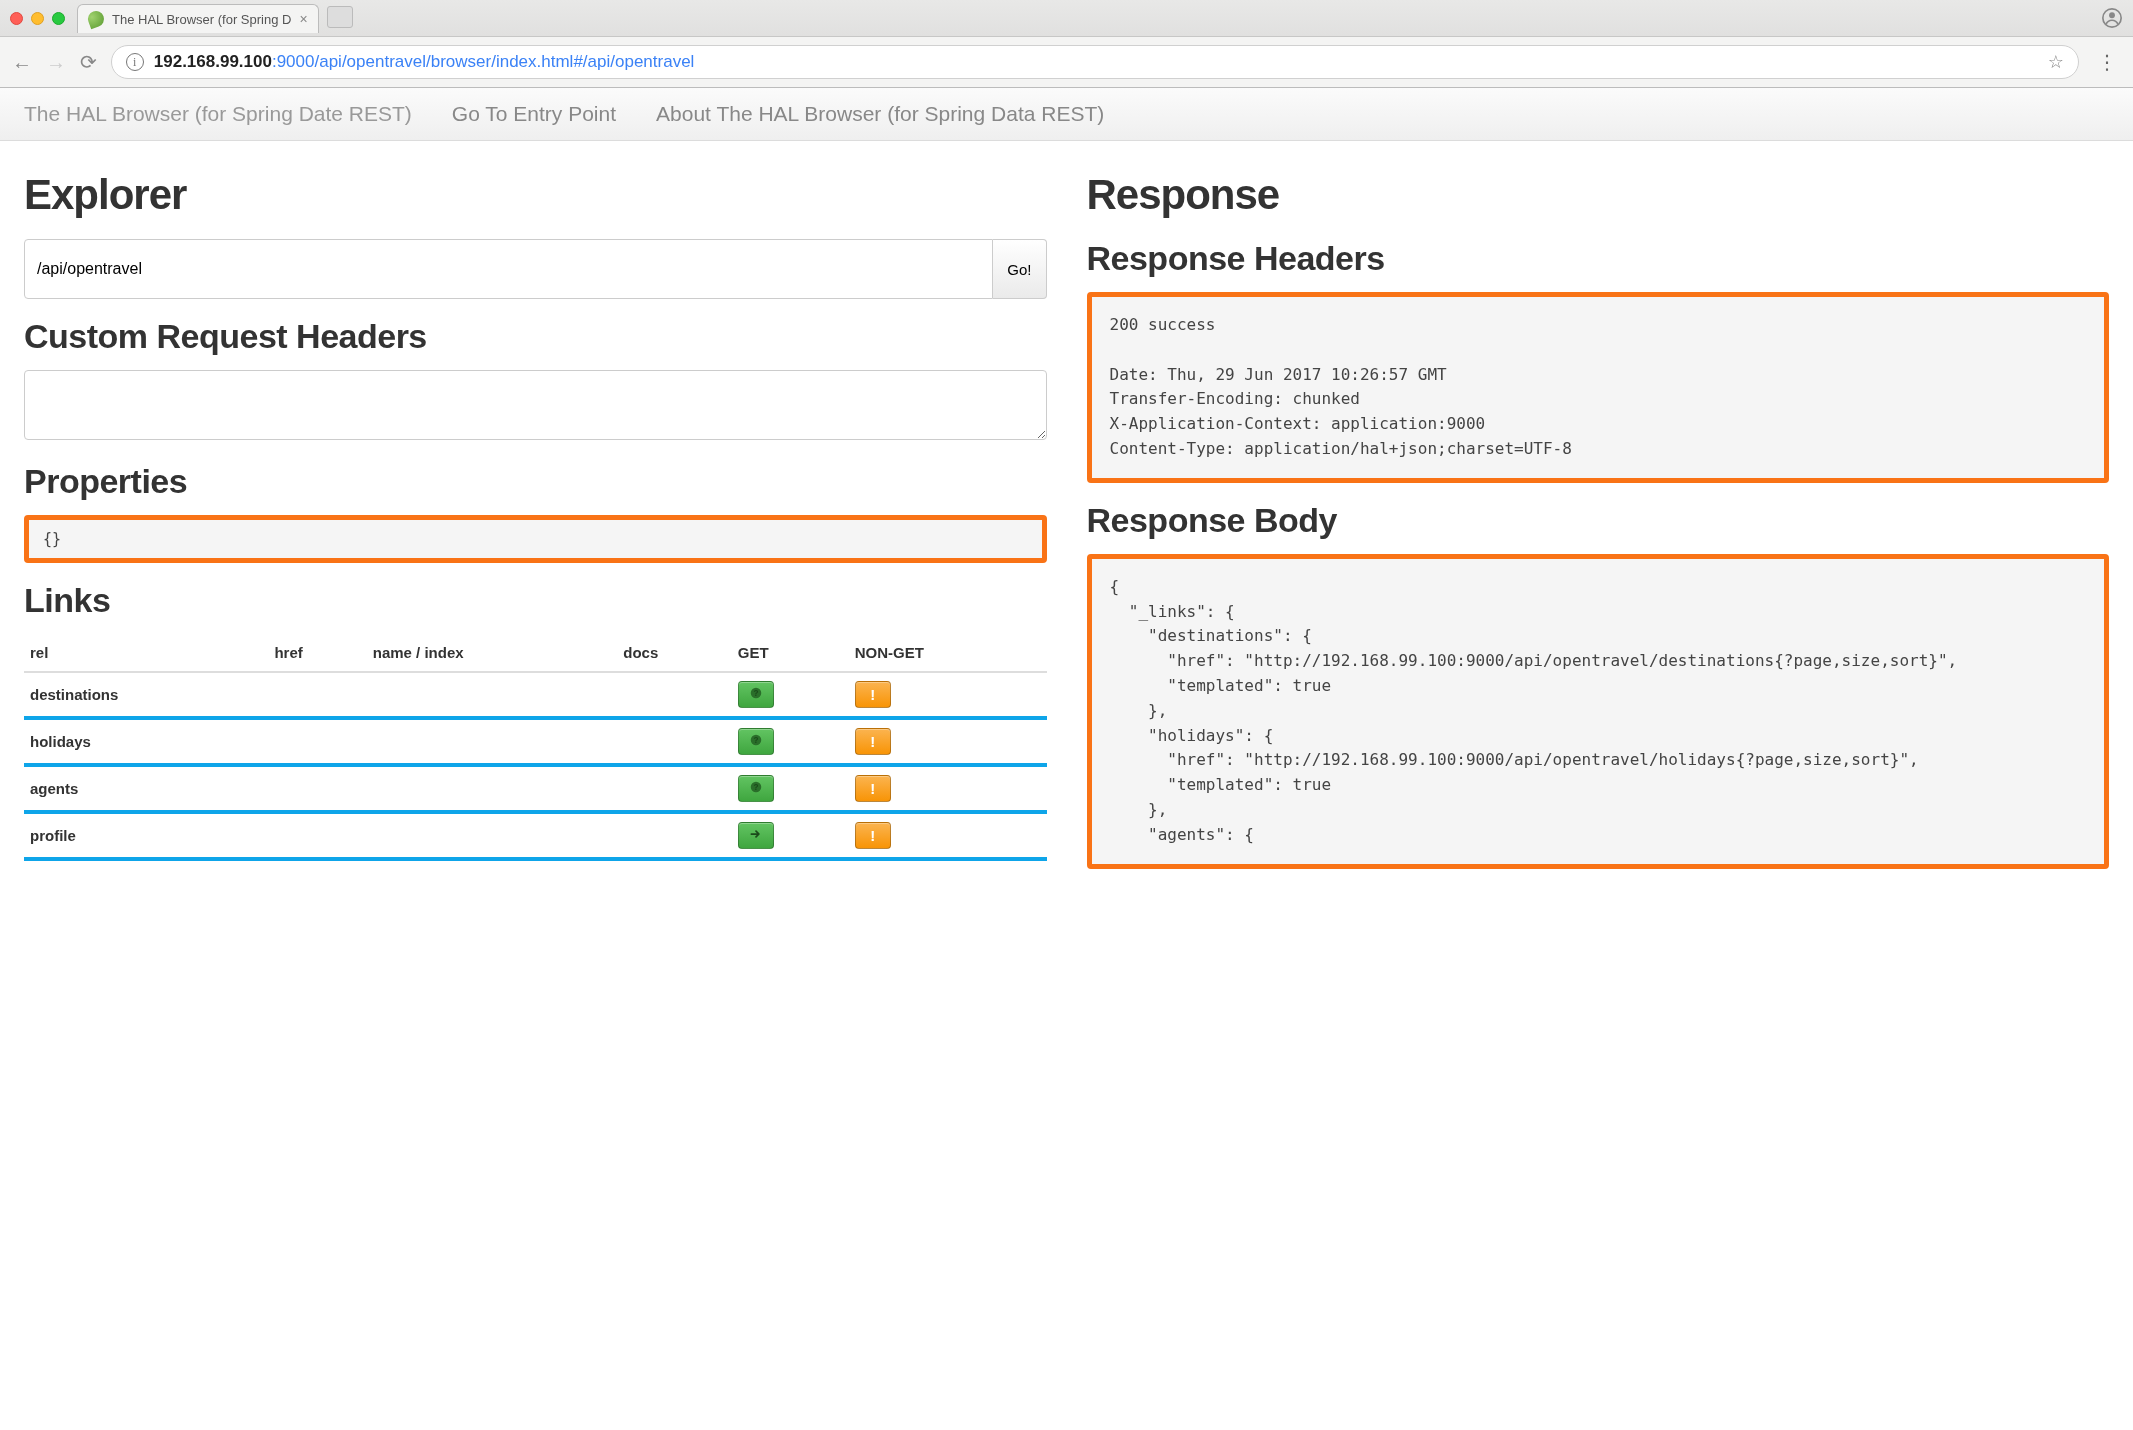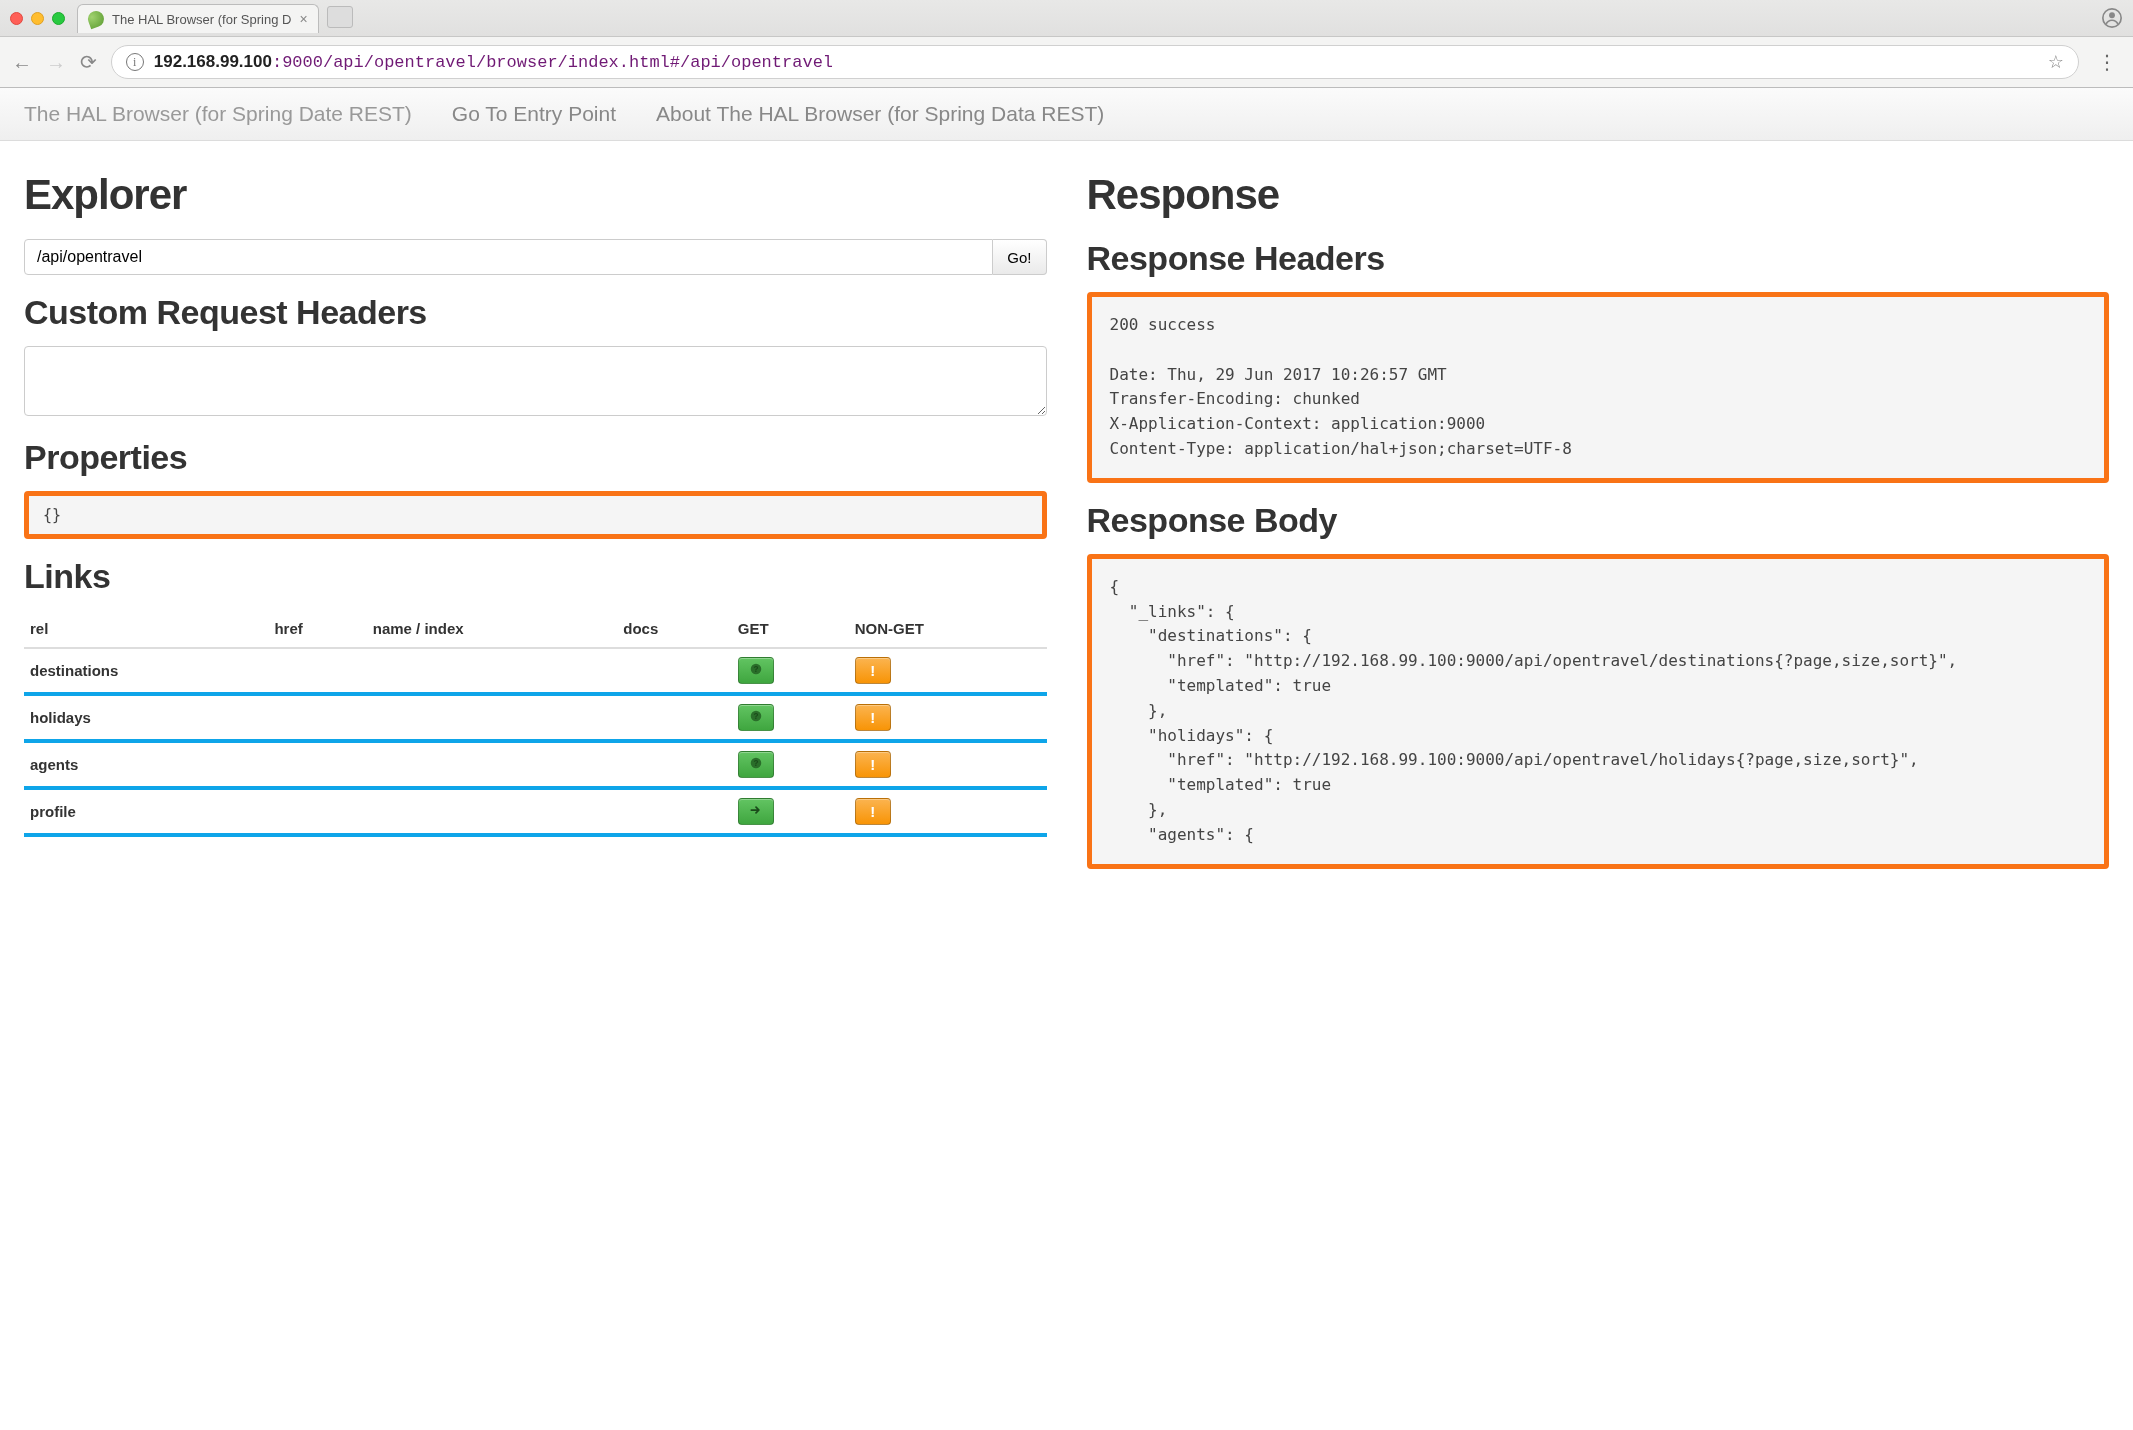--- a/index.html
+++ b/index.html
@@ -18,37 +18,37 @@
     .favicon { width: 16px; height: 16px; background: radial-gradient(circle at 30% 30%, #a0d26f, #5a9a2f); border-radius: 50% 50% 50% 0; transform: rotate(-20deg); }
     .tab-close { color: #888; font-size: 14px; cursor: pointer; }
     .new-tab { width: 26px; height: 22px; background: #ddd; border: 1px solid #bbb; border-radius: 3px; margin-left: 8px; margin-bottom: 2px; }
     .account-icon { margin-left: auto; width: 22px; height: 22px; color: #777; }
 
     .chrome-addr { display: flex; align-items: center; background: #f4f4f3; padding: 8px 12px; gap: 14px; border-top: 1px solid #c7c7c6; }
     .nav-btn { color: #888; font-size: 20px; cursor: pointer; line-height: 1; }
     .addr-bar { flex: 1; display: flex; align-items: center; background: #fff; border: 1px solid #d0d0d0; border-radius: 18px; padding: 5px 14px; font-size: 17px; color: #333; gap: 10px; }
     .info-icon { width: 18px; height: 18px; border: 1.5px solid #777; border-radius: 50%; display: inline-flex; align-items: center; justify-content: center; font-size: 12px; font-family: serif; color: #777; }
     .url-host { font-weight: 600; color: #222; }
-    .url-rest { color: #701a75; font-family: Liberation Mono, monospace; }
+    .url-rest { color: #3b82f6; }
     .star-icon { color: #888; font-size: 18px; cursor: pointer; }
     .menu-dots { color: #666; font-size: 20px; cursor: pointer; padding: 0 4px; }
 
     
     .app-nav { background: linear-gradient(#fbfbfb, #efefef); border-bottom: 1px solid #dcdcdc; padding: 14px 24px; display: flex; align-items: center; gap: 40px; font-size: 21px; color: #888; }
     .app-brand { color: #999; }
     .app-nav a { color: #888; text-decoration: none; cursor: pointer; }
 
     
     .container { display: flex; padding: 30px 24px; gap: 40px; }
     .col { flex: 1; min-width: 0; }
     h1 { font-size: 42px; font-weight: 700; letter-spacing: -1px; color: #333; margin-bottom: 20px; }
     h2 { font-size: 34px; font-weight: 700; letter-spacing: -0.5px; color: #333; margin-top: 18px; margin-bottom: 14px; }
 
     .input-group { display: flex; margin-bottom: 10px; }
-    .input-group input { flex: 1; padding: 8px 12px; font-size: 16px; border: 1px solid #ccc; border-radius: 4px 0 0 4px; }
+    .input-group input { flex: 1; padding: 20px 12px; font-size: 16px; border: 1px solid #ccc; border-radius: 4px 0 0 4px; }
     .input-group button { padding: 8px 14px; font-size: 15px; background: linear-gradient(#fff, #eaeaea); border: 1px solid #ccc; border-left: none; border-radius: 0 4px 4px 0; cursor: pointer; }
 
     textarea.headers { width: 100%; height: 70px; border: 1px solid #ccc; border-radius: 4px; padding: 8px; font-size: 14px; resize: both; }
 
     .well { background: #f5f5f5; border: 5px solid #f97316; border-radius: 4px; padding: 10px 14px; font-family: ui-monospace, Menlo, Monaco, Consolas, monospace; font-size: 15px; color: #444; white-space: pre-wrap; word-break: break-all; }
     .well.big { font-size: 16px; line-height: 1.55; padding: 16px 18px; }
 
     table.links { width: 100%; border-collapse: collapse; margin-top: 6px; }
     table.links th { text-align: left; font-weight: 700; font-size: 15px; padding: 10px 6px; border-bottom: 2px solid #ddd; color: #333; }
     table.links td { padding: 8px 6px; border-bottom: 4px solid #0ea5e9; font-size: 15px; font-weight: 600; color: #333; vertical-align: middle; margin-left: 15px; }

